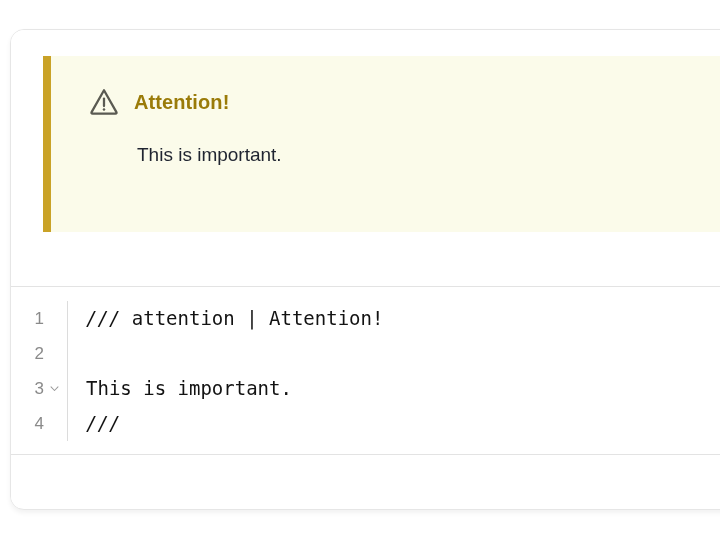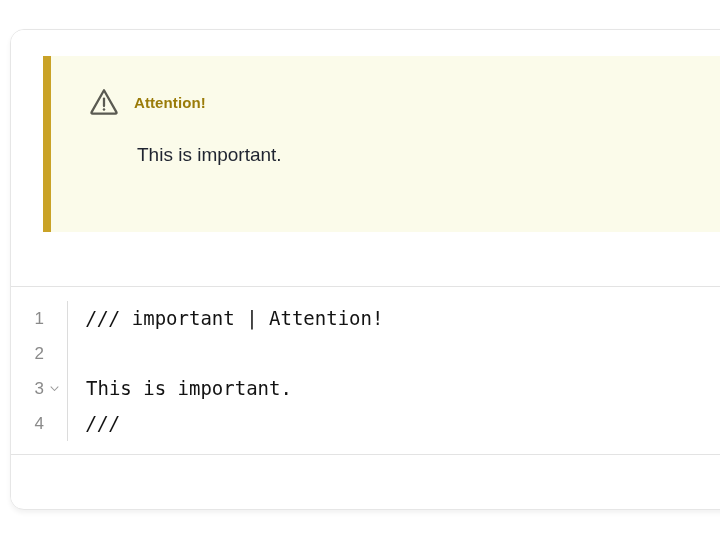--- a/index.html
+++ b/index.html
@@ -57,21 +57,21 @@
   }
 
   .warn-icon {
     width: 32px;
     height: 32px;
     flex: 0 0 auto;
     display: block;
   }
 
   .callout-title {
-    font-size: 15px;
+    font-size: 20px;
     font-weight: bold;
     color: #9a7b09;
     letter-spacing: 0.1px;
     line-height: 1;
   }
 
   .callout-body {
     padding: 24px 0 0 86px;
     font-size: 19px;
     color: #1f2430;
@@ -203,21 +203,21 @@
         <div class="gutter-row">
           <span class="ln">4</span>
           <span class="fold-spacer"></span>
         </div>
 
       </div>
 
       <div class="code-lines">
 
         <div class="code-row">
-          <span class="tok-fence">///</span><span> important | Attention!</span>
+          <span class="tok-fence">///</span><span> attention | Attention!</span>
         </div>
 
         <div class="code-row">
           <span class="tok-fence"></span><span></span>
         </div>
 
         <div class="code-row">
           <span class="tok-fence"></span><span>This is important.</span>
         </div>
 

